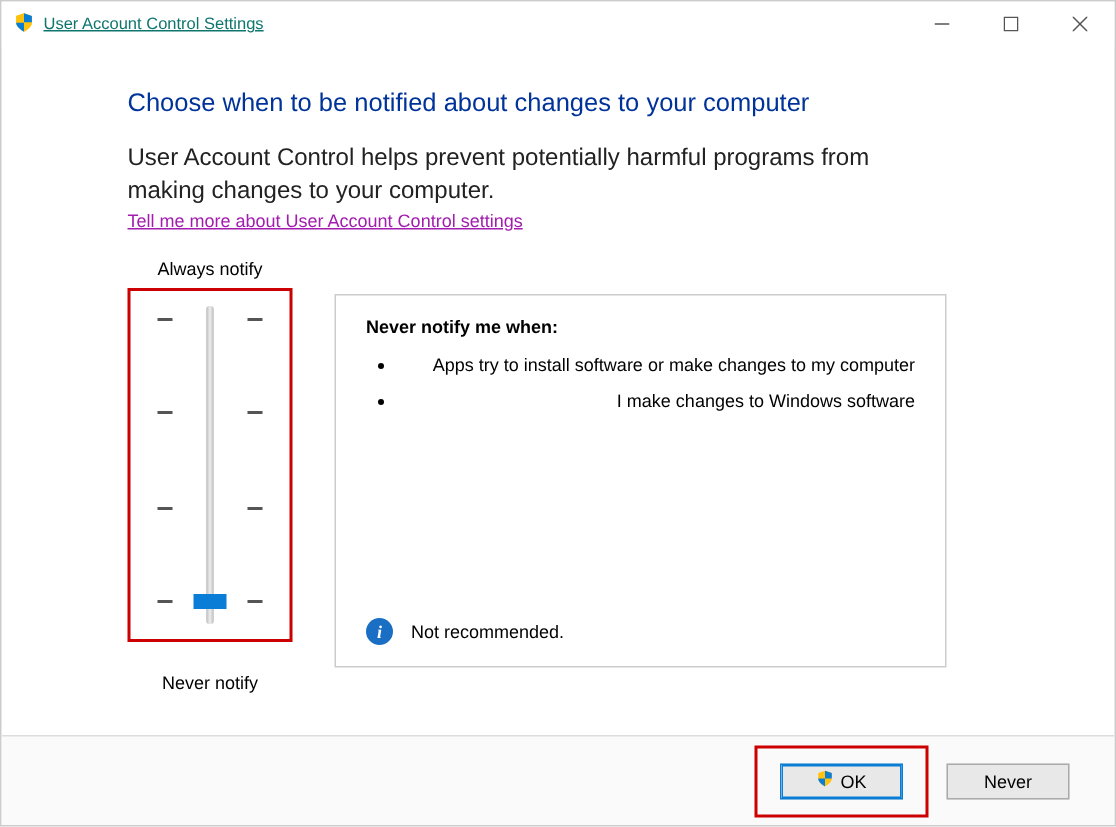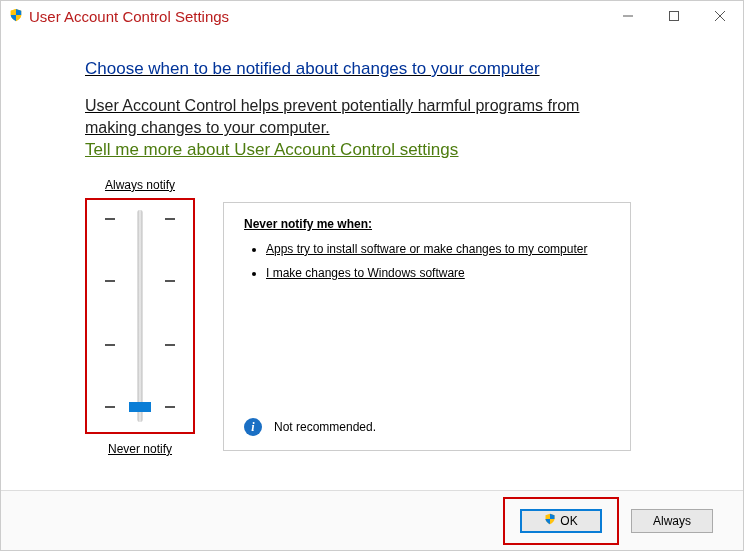--- a/index.html
+++ b/index.html
@@ -15,61 +15,61 @@
     }
     .titlebar {
       height: 30px;
       display: flex;
       align-items: center;
       padding-left: 8px;
       background: #fff;
       position: relative;
     }
     .titlebar .shield { margin-right: 6px; flex-shrink: 0; }
-    .title-text { color: #b91c1c; font-size: 15px; }
+    .title-text { color: #0f766e; font-size: 11px; text-decoration: underline; }
     .win-controls {
       position: absolute; right: 0; top: 0;
       display: flex;
     }
     .win-btn {
       width: 46px; height: 30px;
       display: flex; align-items: center; justify-content: center;
       color: #555;
     }
     .win-btn svg { stroke: #555; }
 
-    .content { padding: 28px 112px 0 84px; text-decoration: underline; }
+    .content { padding: 28px 112px 0 84px; }
     .page-title {
       color: #003399;
       font-size: 17px;
       font-weight: 400;
       margin-bottom: 16px;
     }
     .desc-line { font-size: 16px; color: #222; line-height: 1.4; }
     .help-link {
-      color: #4d7c0f;
+      color: #a21caf;
       text-decoration: underline;
       cursor: pointer;
-      font-size: 17px;
+      font-size: 12px;
     }
 
     .body-row {
       display: flex;
       margin-top: 18px;
       gap: 28px;
     }
 
     .slider-col { width: 110px; position: relative; text-align: center; }
     .slider-label-top,
     .slider-label-bottom {
       font-size: 12px; color: #000;
       text-align: center;
     }
     .slider-label-top { margin-bottom: 6px; text-align: center; }
-    .slider-label-bottom { margin-top: 8px; }
+    .slider-label-bottom { margin-top: 20px; }
 
     .slider-frame {
       border: 2px solid #cc0000;
       padding: 10px 0 12px 0;
       height: 236px;
       position: relative;
       background: #fff;
     }
     .slider-track {
       position: absolute;
@@ -101,21 +101,21 @@
 
     .info-box {
       flex: 1;
       border: 1px solid #ccc;
       padding: 14px 20px 14px 20px;
       height: 249px;
       margin-top: 24px;
       position: relative;
     }
     .info-heading { font-weight: bold; font-size: 12px; margin-bottom: 10px; }
-    .info-list { list-style: disc; padding-left: 22px; font-size: 12px; }
+    .info-list { list-style: disc; padding-left: 22px; font-size: 12px; text-align: right; }
     .info-list li { margin-bottom: 8px; line-height: 1.35; }
 
     .rec-row {
       position: absolute;
       left: 20px; bottom: 14px;
       display: flex;
       align-items: center;
       gap: 12px;
     }
     .info-icon {
@@ -251,15 +251,15 @@
         <svg width="12" height="12" viewBox="0 0 16 16">
           <path d="M8 1 L14 3 V8 C14 12 8 15 8 15 C8 15 2 12 2 8 V3 Z" fill="#ffc20e"></path>
           <path d="M8 1 L14 3 V8 H8 Z" fill="#0a7dd6"></path>
           <path d="M8 8 H2 V8 C2 12 8 15 8 15 Z" fill="#0a7dd6"></path>
         </svg>
       </span>
       <span>OK</span>
     </button>
   </div>
   <button class="btn">
-    <span>Always</span>
+    <span>Never</span>
   </button>
 </div>
 
 </body></html>

